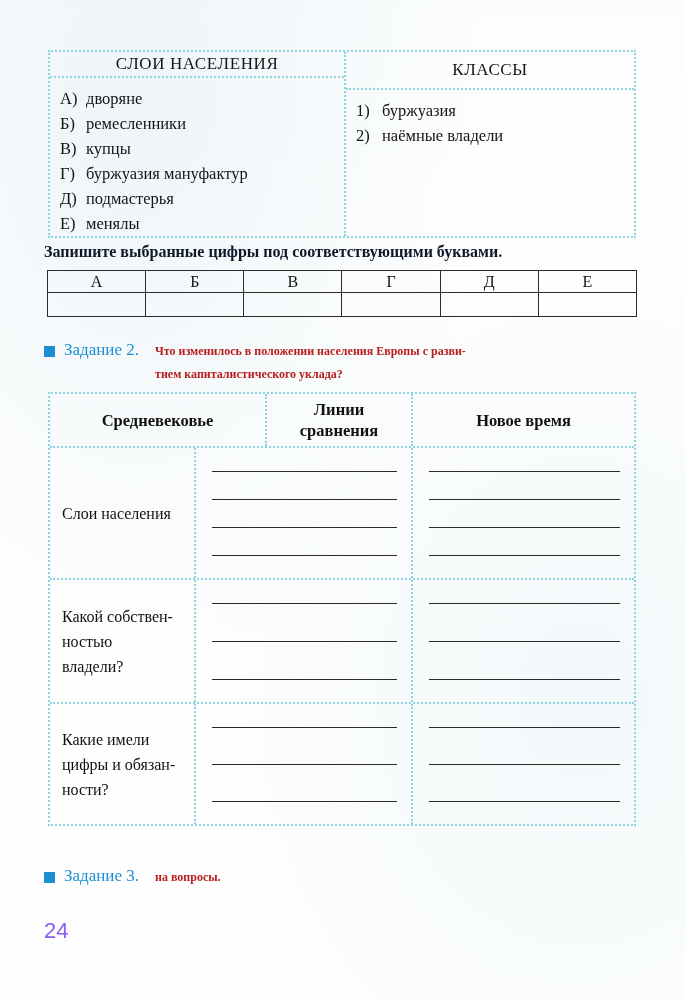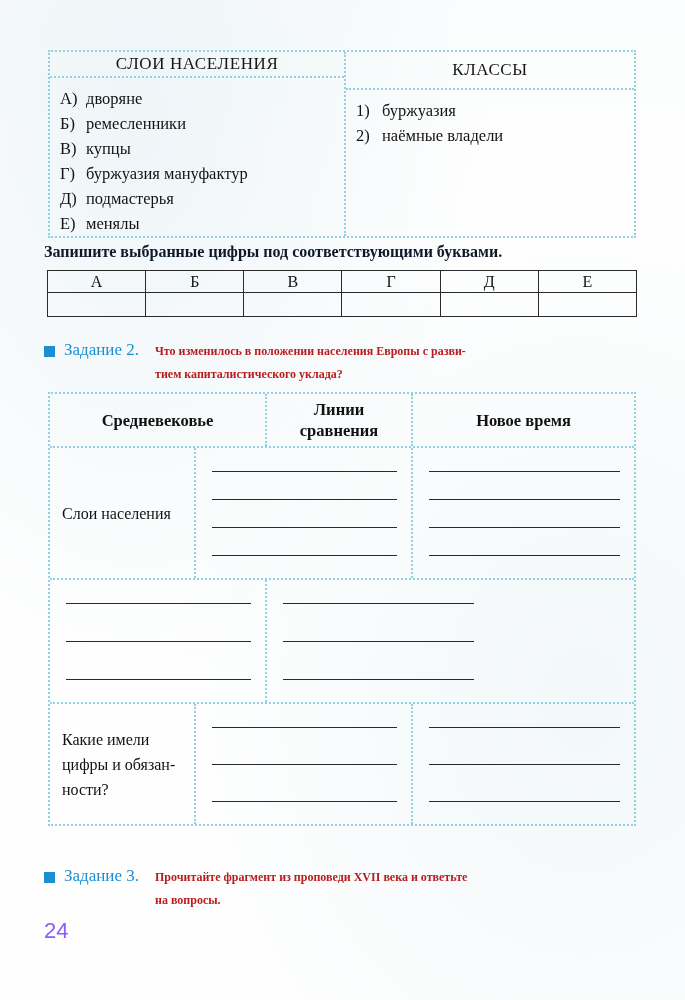--- a/index.html
+++ b/index.html
@@ -345,20 +345,29 @@
         <div class="cmp-lines">
           <div class="write-line"></div>
           <div class="write-line"></div>
           <div class="write-line"></div>
           <div class="write-line"></div>
         </div>
       </div>
     </div>
 
     <div class="cmp-row r2">
+      <div class="cmp-cell cmp-c1">
+        <div class="cmp-label">
+          <span>
+            <span>Какой собствен-</span><br>
+            <span>ностью</span><br>
+            <span>владели?</span>
+          </span>
+        </div>
+      </div>
       <div class="cmp-cell cmp-c2">
         <div class="cmp-lines">
           <div class="write-line"></div>
           <div class="write-line"></div>
           <div class="write-line"></div>
         </div>
       </div>
       <div class="cmp-cell cmp-c3">
         <div class="cmp-lines">
           <div class="write-line"></div>
@@ -393,20 +402,19 @@
         </div>
       </div>
     </div>
   </div>
 
   <div class="task" id="task3">
     <div class="task-row">
       <span class="task-bullet"></span>
       <span class="task-label">Задание 3.</span>
       <span class="task-text">
-        <span>Прочитайте фрагмент из проповеди XVII века и ответьте</span>
         <span class="line2">на вопросы.</span>
       </span>
     </div>
   </div>
 
   <div class="page-number">24</div>
 </div>
 
 </body></html>

